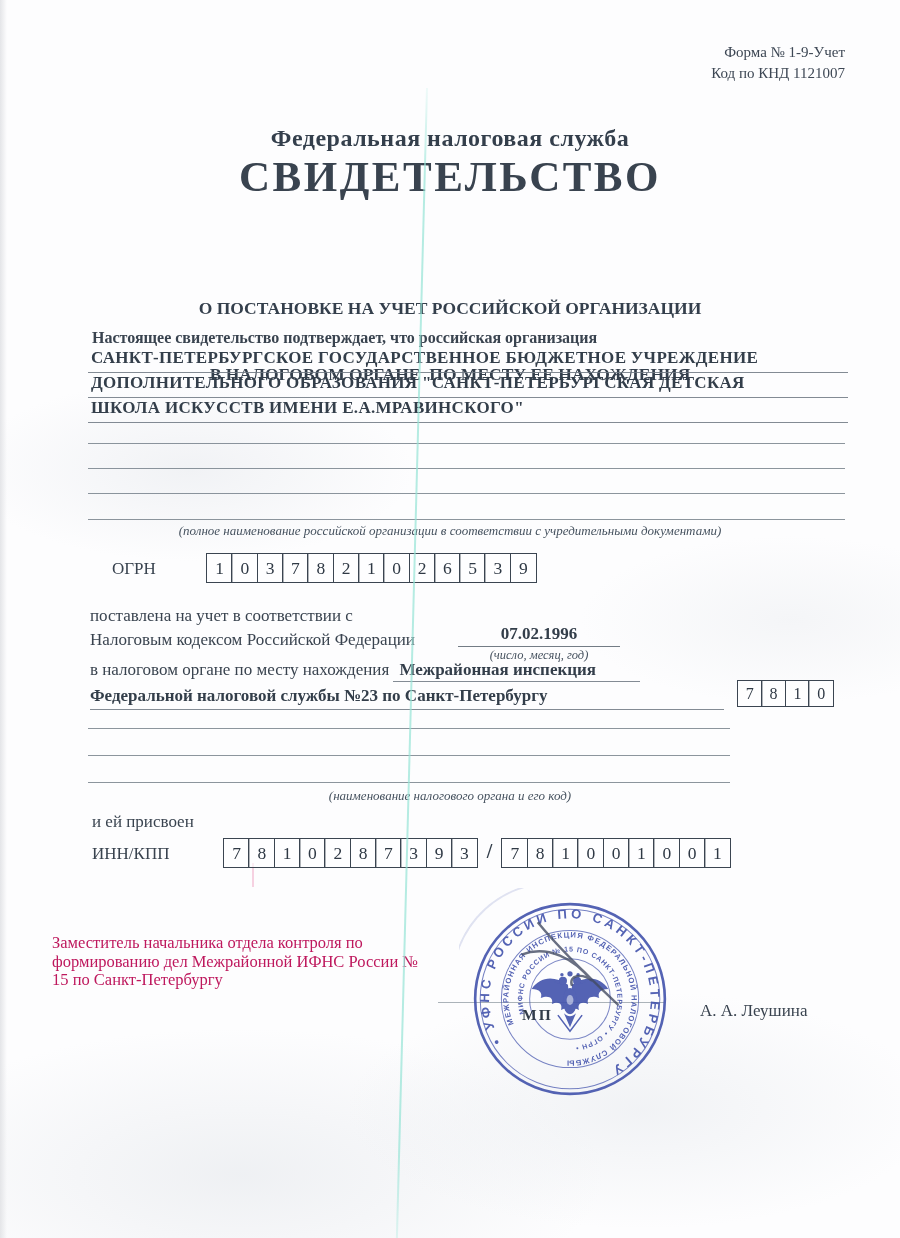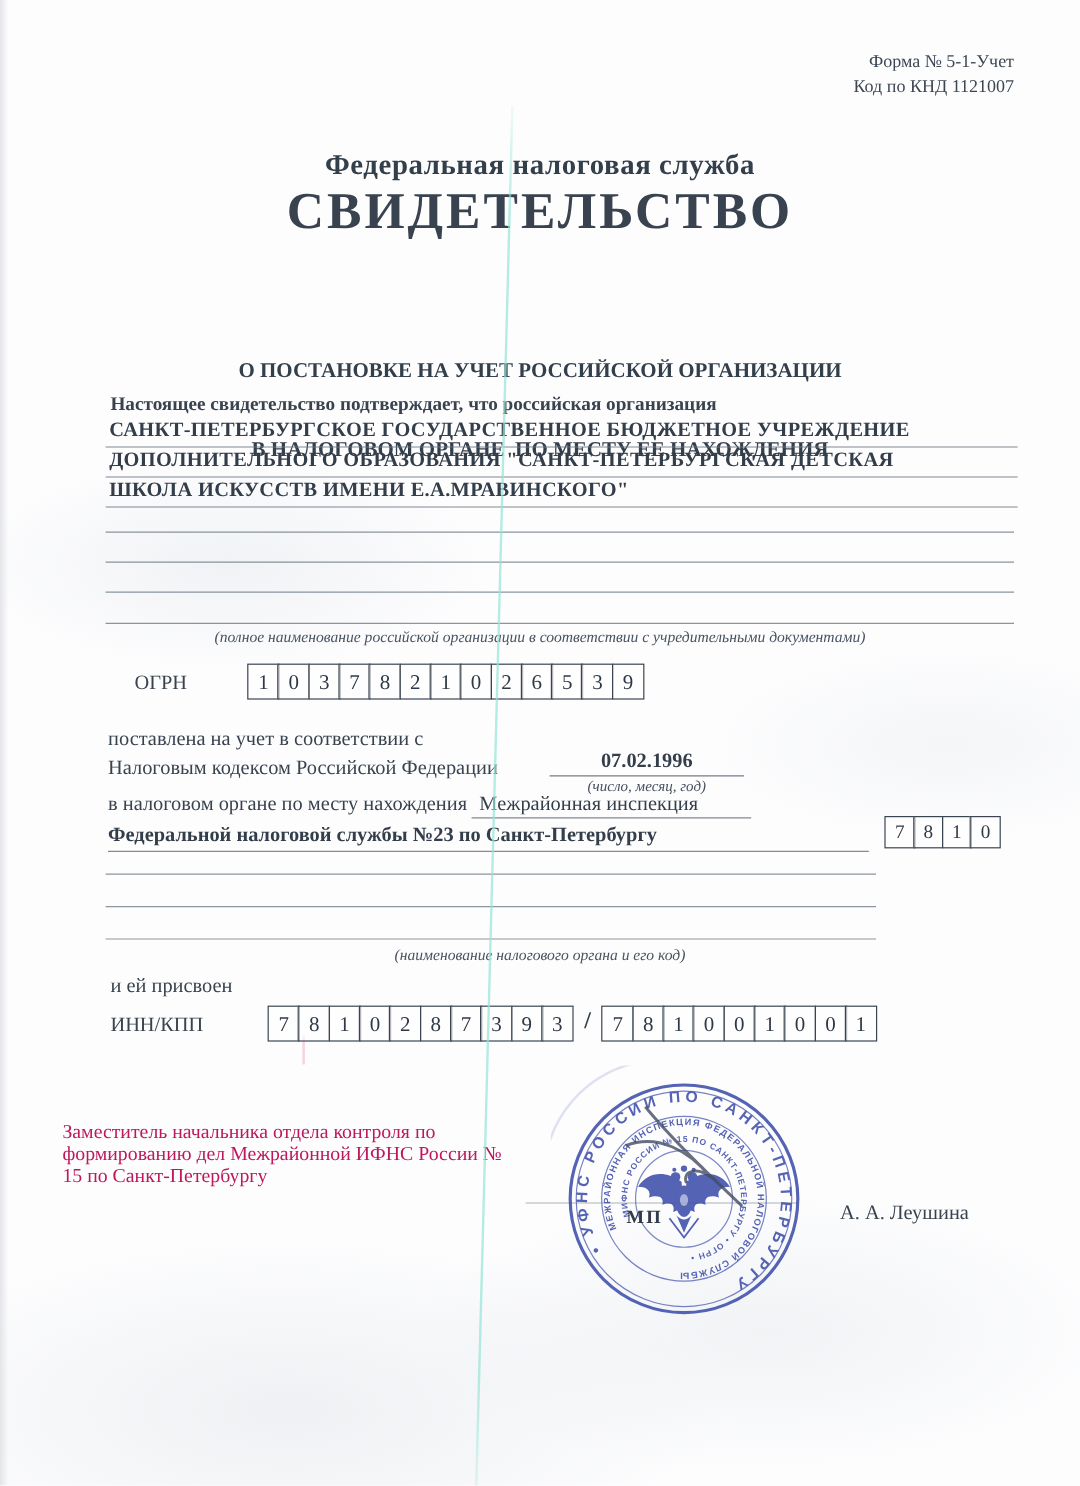--- a/index.html
+++ b/index.html
@@ -27,21 +27,21 @@
   .rule{border-top:1.5px solid rgba(111,122,133,.8);height:0;}
   .cap{left:0;width:100%;text-align:center;font-style:italic;font-size:13px;color:#46525f;}
   
   .cells{display:flex;}
   .cell{width:25px;height:28px;border:1.7px solid #3b4551;margin-left:-1.7px;display:flex;
         align-items:center;justify-content:center;font-size:17.5px;color:#2f3945;background:rgba(255,255,255,.6);}
   .cell:first-child{margin-left:0;}
   .cells.small .cell{width:23.5px;height:25px;font-size:16px;}
   .label{font-size:17px;color:#39434f;}
   .para{font-size:17px;color:#39434f;}
-  .bold-fill{font-weight:normal;color:#333e4a;border-bottom:1.6px solid rgba(109,119,129,.85);padding:0 44px 2px 6px;margin-top:28px;}
+  .bold-fill{font-weight:bold;color:#333e4a;border-bottom:1.6px solid rgba(109,119,129,.85);padding:0 44px 2px 6px;margin-top:28px;}
   .tax2{font-weight:bold;color:#333e4a;font-size:17px;border-bottom:1.6px solid rgba(109,119,129,.85);
         padding-bottom:3px;width:634px;}
   .dateblock{top:624px;left:458px;width:162px;text-align:center;}
   .dateval{font-size:17px;font-weight:bold;color:#333e4a;border-bottom:1.5px solid rgba(100,110,120,.9);padding-bottom:2px;}
   .datecap{font-style:italic;font-size:12.5px;color:#46525f;margin-top:1px;}
   .slash{font-size:20px;font-weight:bold;padding:2px 9px 0 9px;color:#333e4a;}
   
   .official{top:934px;left:52px;width:432px;font-size:16.5px;line-height:18.5px;color:#be185d;font-family:Liberation Serif, serif;}
   .signer{top:969px;left:700px;font-size:17px;color:#39434f;margin-top:32px;}
   .mp{top:1006px;left:522px;font-size:15.5px;font-weight:bold;letter-spacing:2px;color:#323c49;z-index:4;}
@@ -61,21 +61,21 @@
 </style>
 </head>
 <body>
 
 <div class="abs edgeL"></div>
 <div class="abs foldline"></div>
 <div class="abs pinkline"></div>
 <div class="abs bottomstrip"></div>
 
 <div class="abs corner">
-  <div>Форма № 5-1-Учет</div>
+  <div>Форма № 1-9-Учет</div>
   <div>Код по КНД 1121007</div>
 </div>
 
 <div class="abs agency">Федеральная налоговая служба</div>
 <div class="abs title">СВИДЕТЕЛЬСТВО</div>
 <div class="abs subtitle">
   <div>О ПОСТАНОВКЕ НА УЧЕТ РОССИЙСКОЙ ОРГАНИЗАЦИИ</div>
   <div>В НАЛОГОВОМ ОРГАНЕ&nbsp; ПО МЕСТУ ЕЕ НАХОЖДЕНИЯ</div>
 </div>
 

